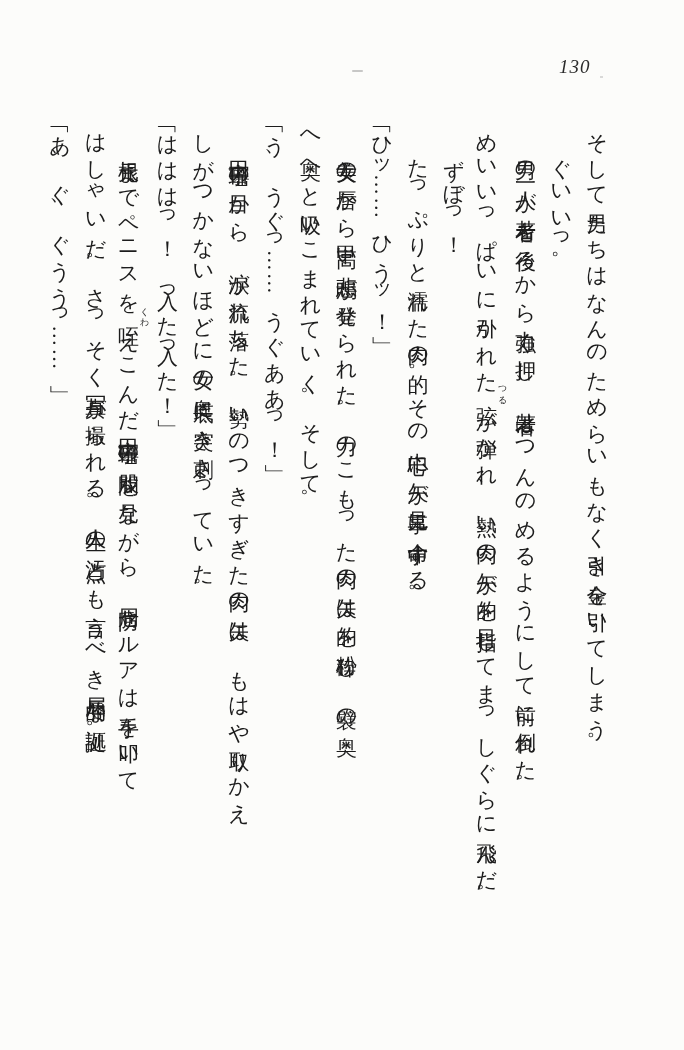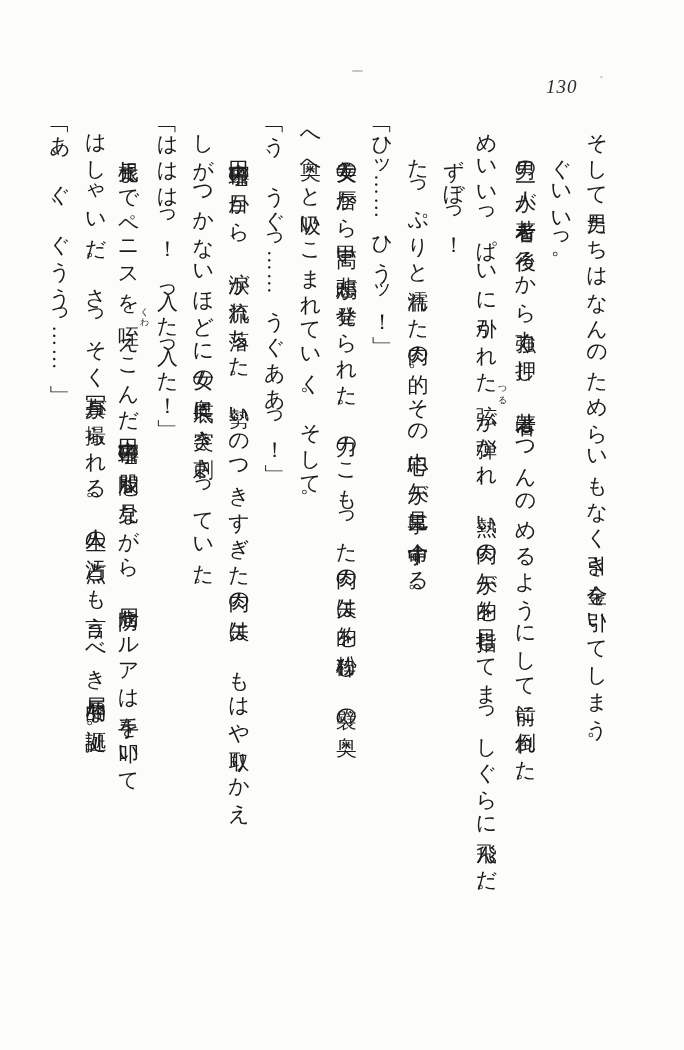--- a/index.html
+++ b/index.html
@@ -9,26 +9,25 @@
     position:relative;
     overflow:hidden;
     font-family:"Liberation Serif","DejaVu Serif",serif;
   }
   .page{
     position:absolute;left:0;top:0;width:684px;height:1050px;
     background:#fcfcfa;
   }
   .page-number{
     position:absolute;
-    left:546px;top:56px;
+    left:559px;top:56px;
     font-size:19px;
     font-style:italic;
     color:#2b2b2b;
     letter-spacing:1px;
-    margin-top:20px;
   }
   .artifact-dash{
     position:absolute;
     left:352px;top:70px;
     width:11px;height:2px;
     background:#9a9a9a;
     opacity:.55;
     border-radius:1px;
   }
   .artifact-dot{

